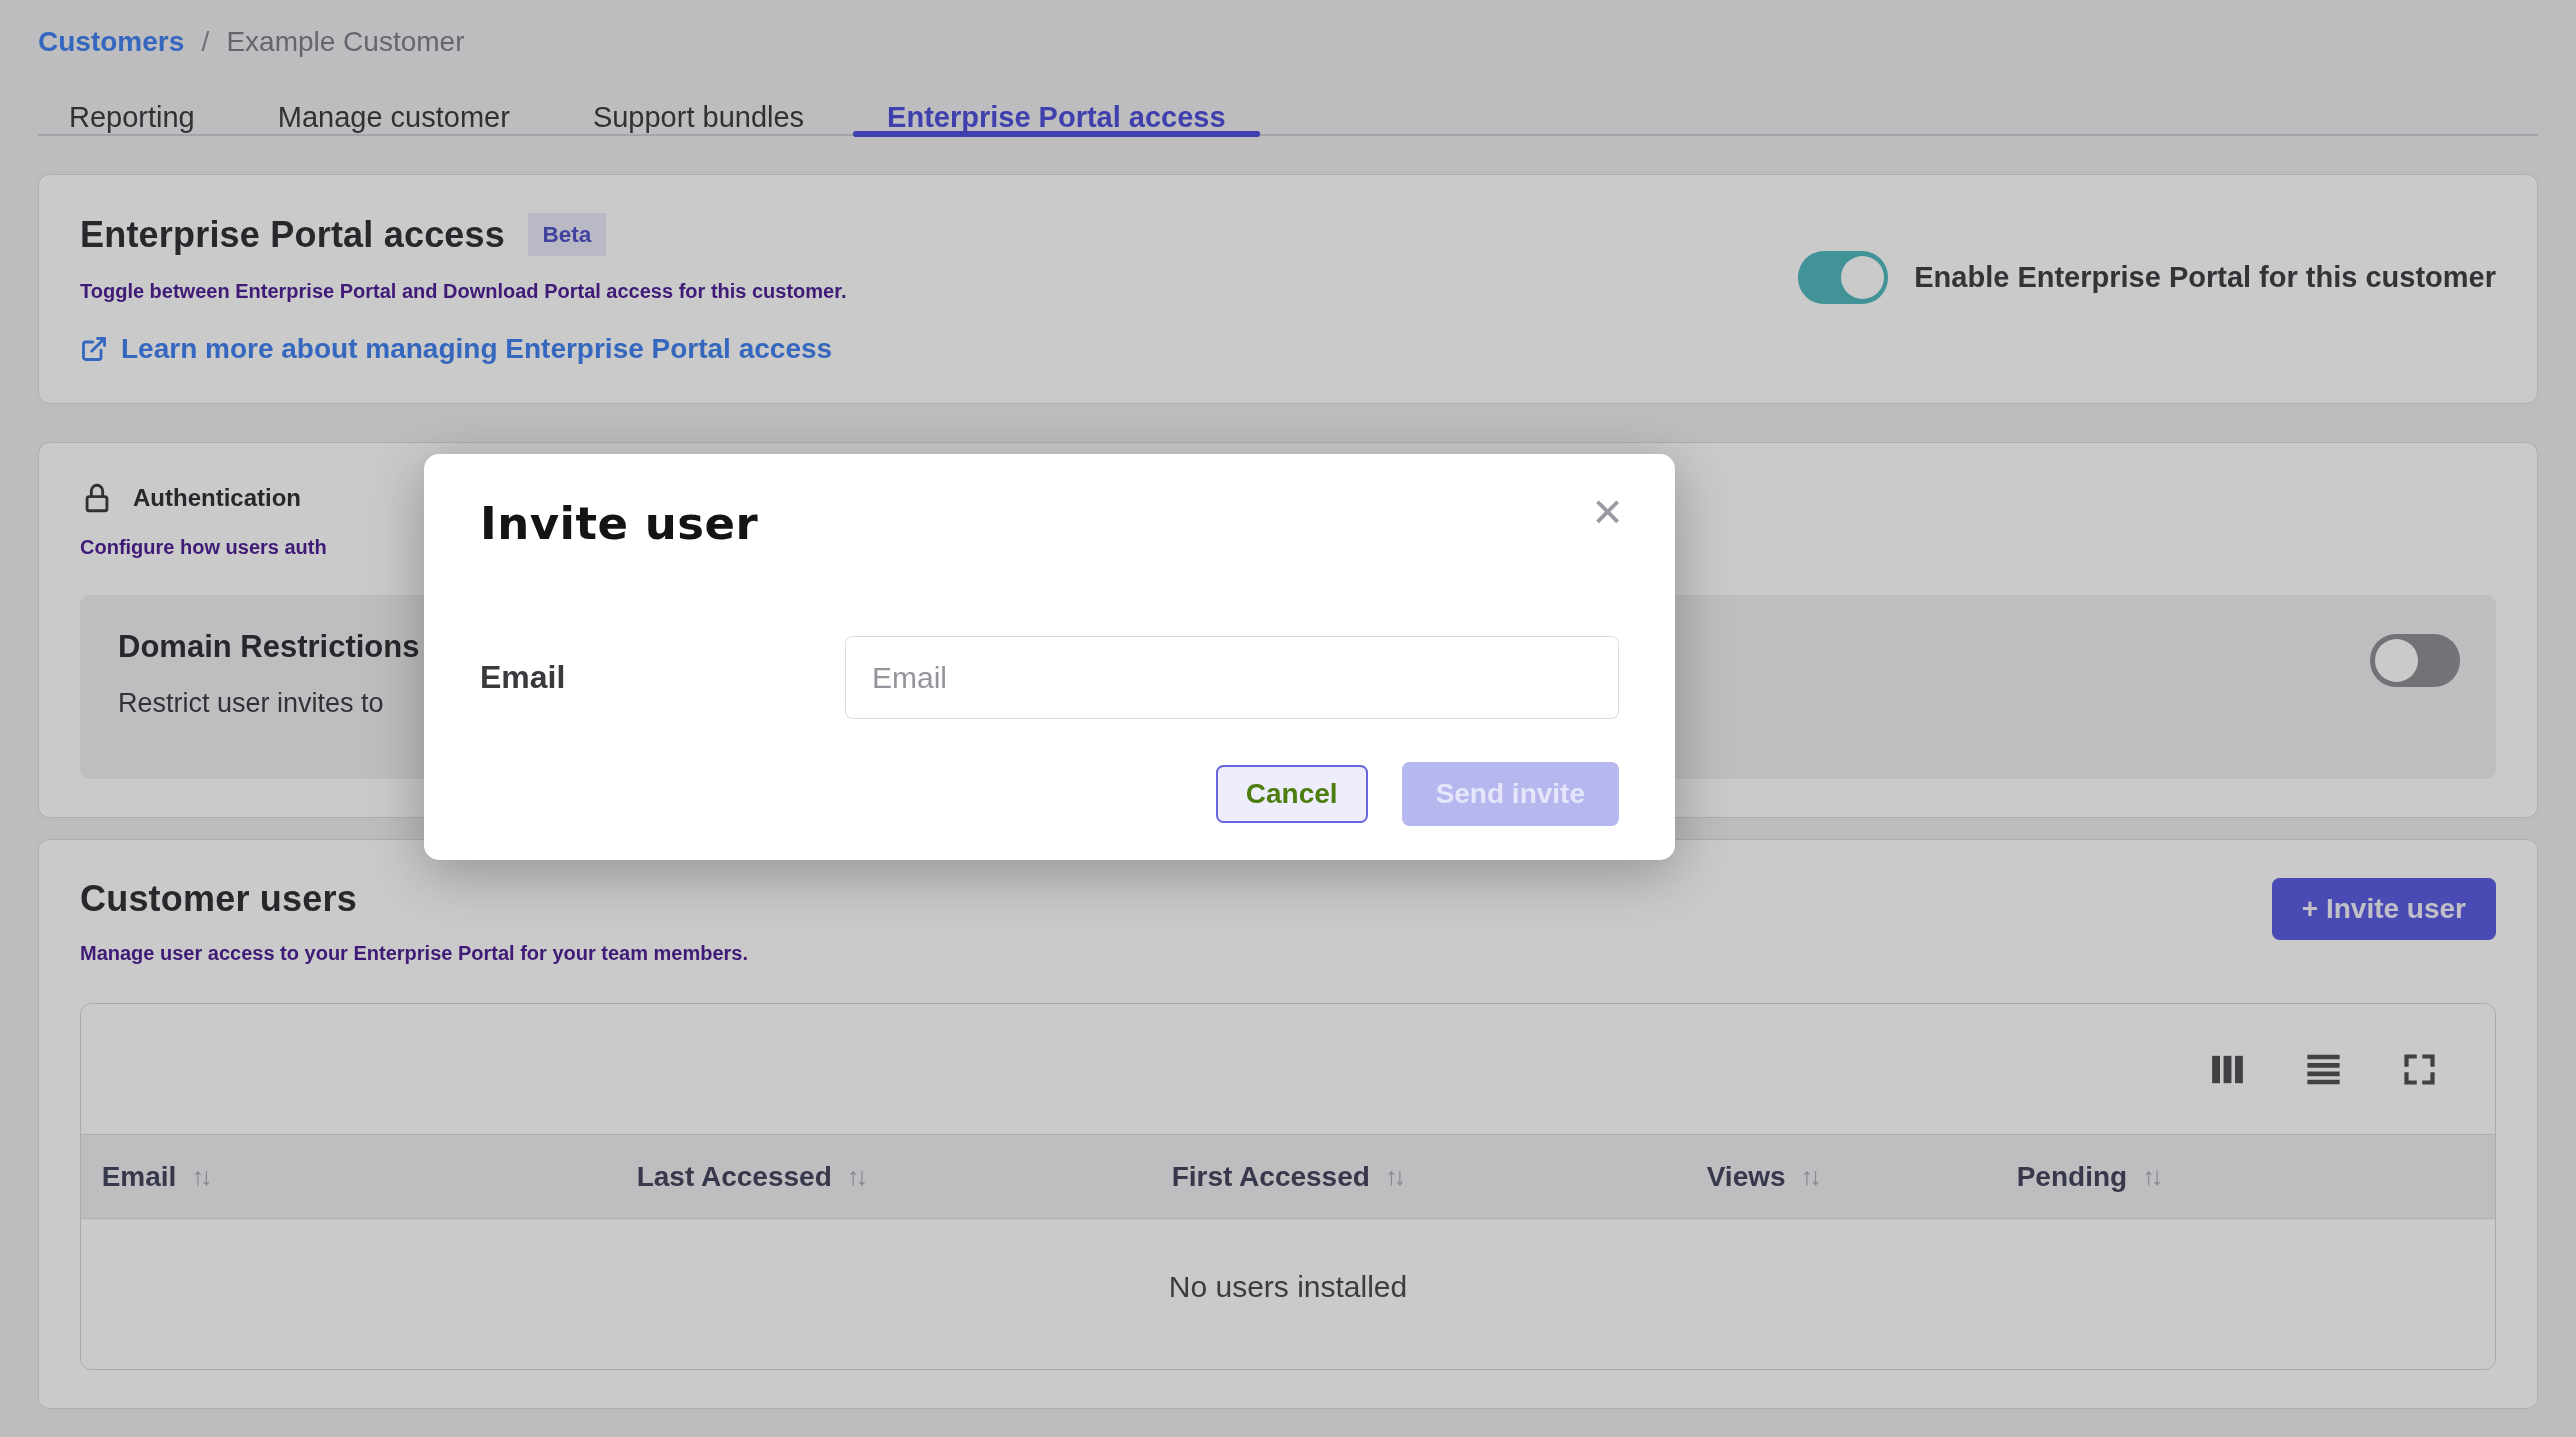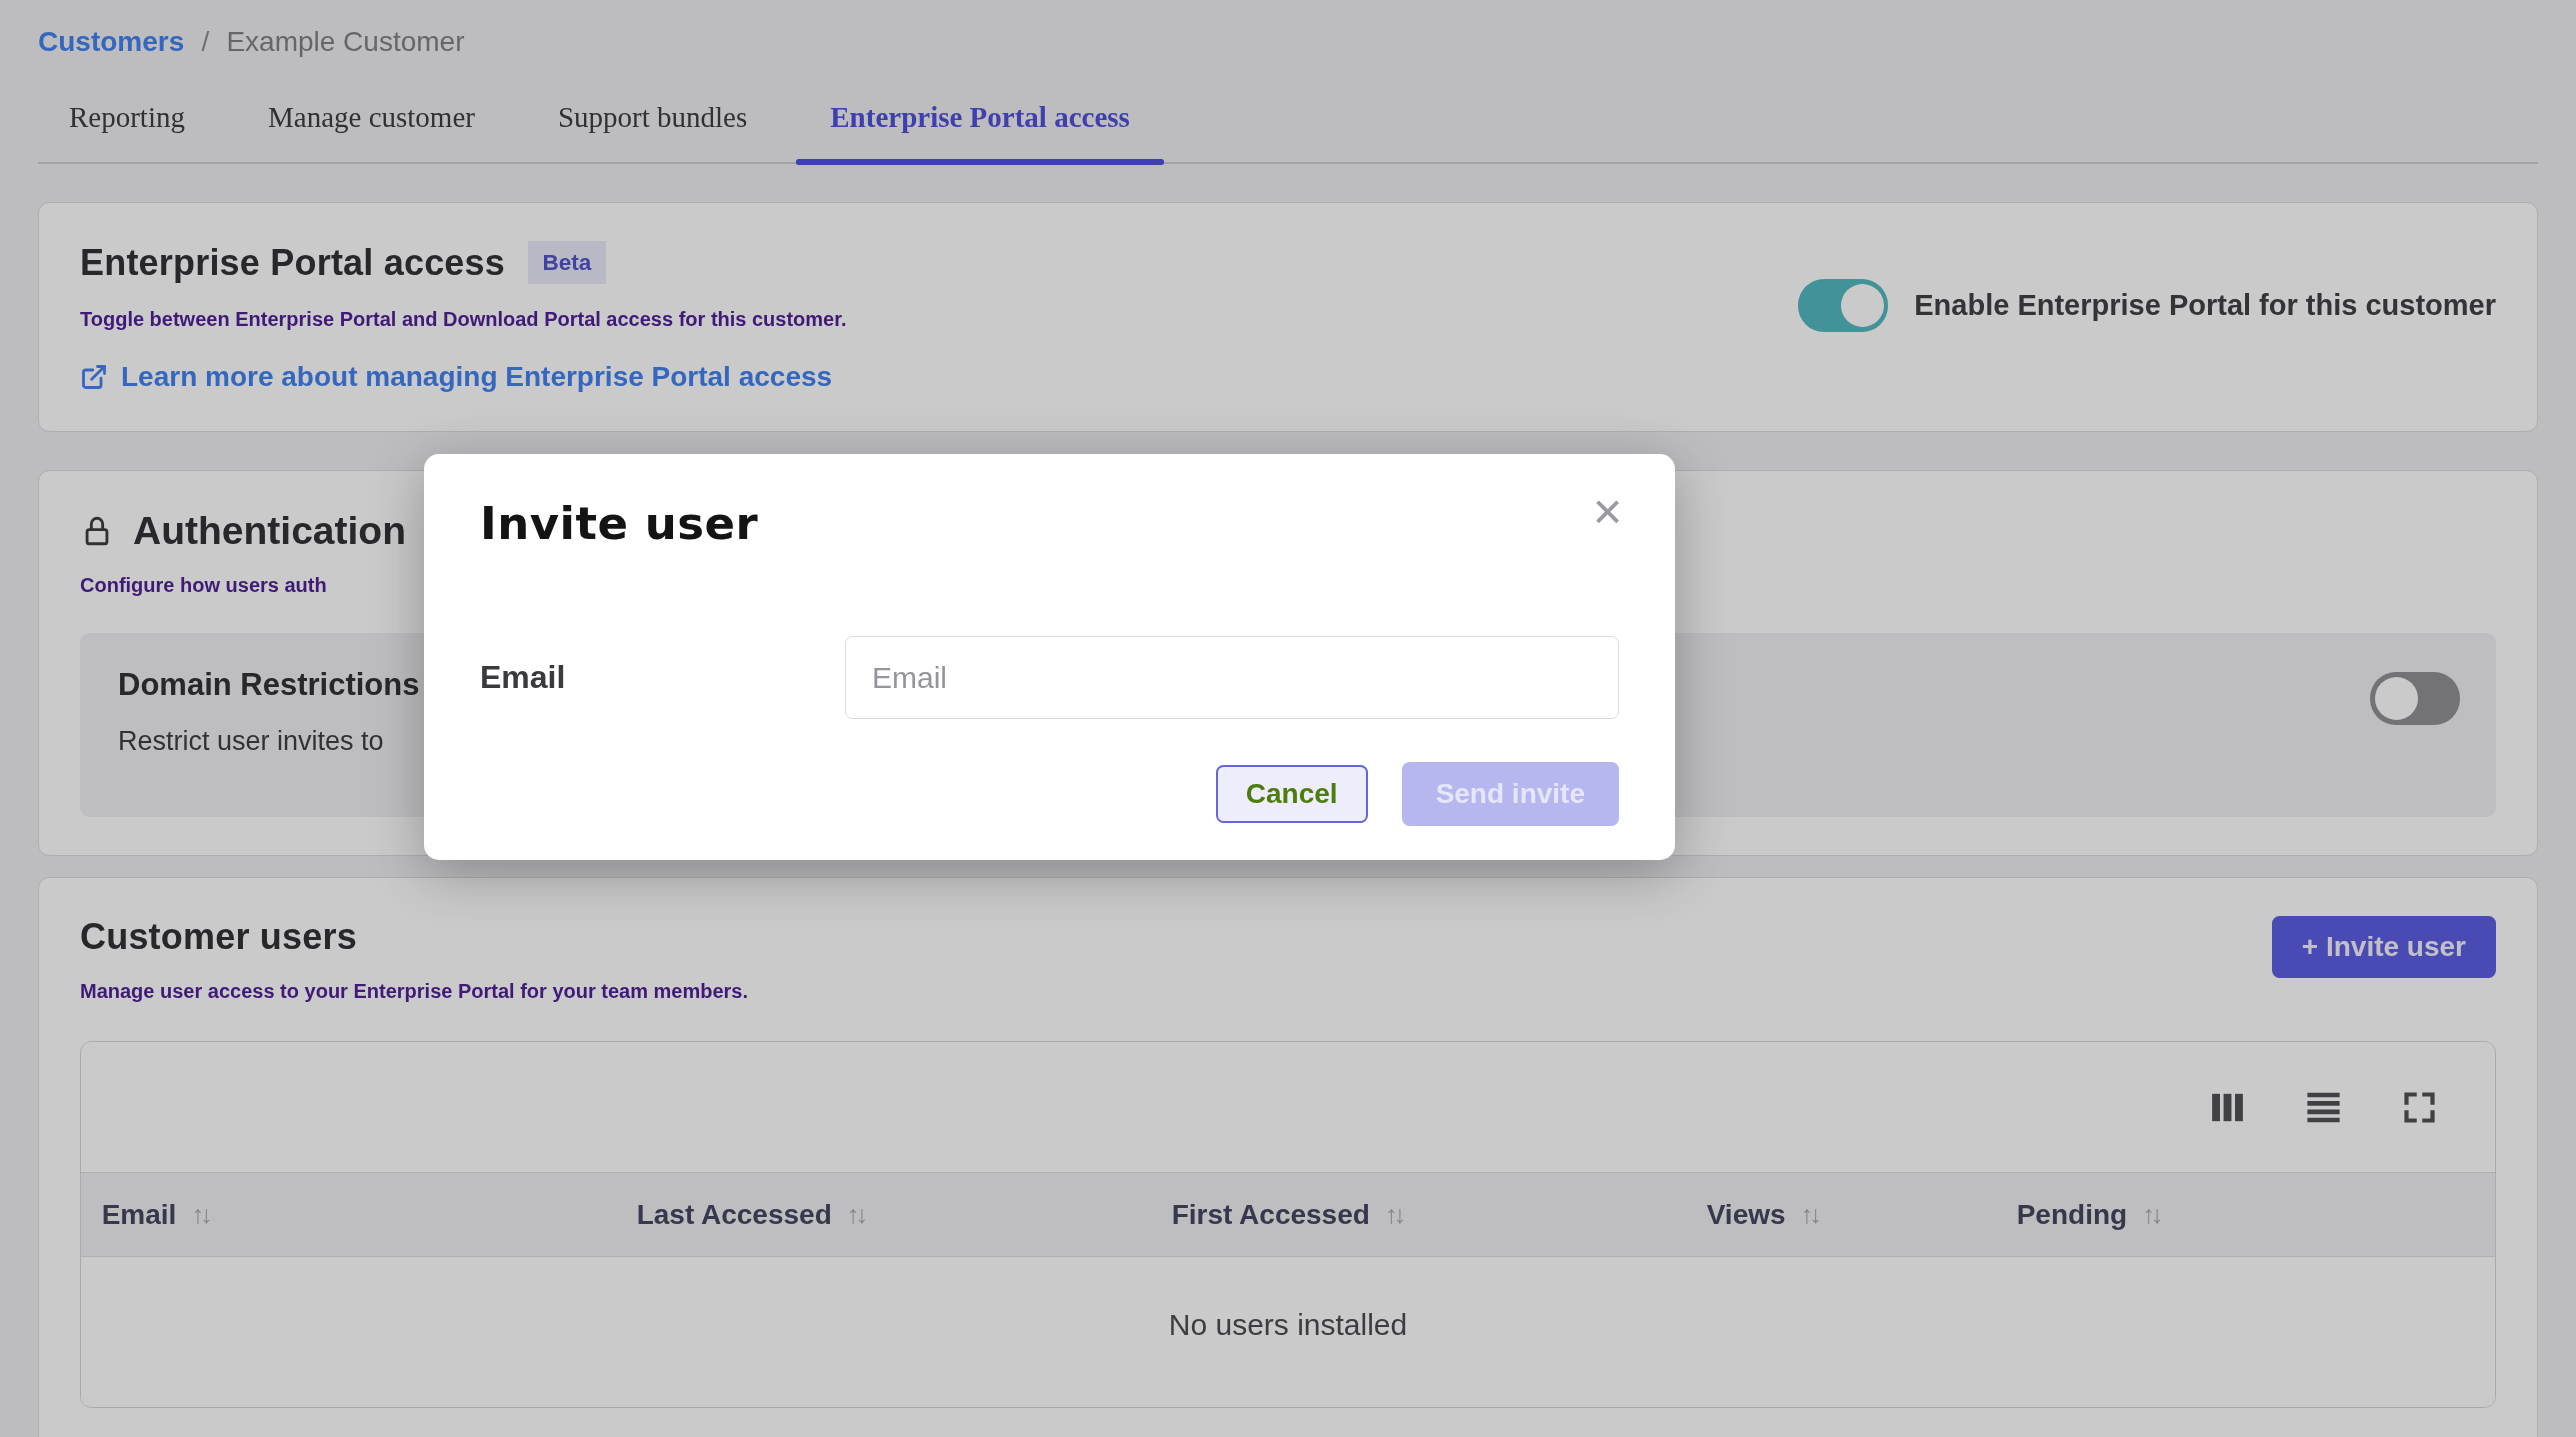--- a/index.html
+++ b/index.html
@@ -13,21 +13,21 @@
   .content { padding:26px 38px 0 38px; }
 
   
   .breadcrumb { font-size:28px; color:#80808A; }
   .breadcrumb .crumb-link { color:#4080F0; font-weight:600; text-decoration:none; cursor:pointer; }
   .breadcrumb .crumb-sep { margin:0 9.4px; color:#8A8A92; }
   .breadcrumb .crumb-current { color:#7E7E86; }
 
   
   .tabs { display:flex; gap:83px; margin-top:43px; padding:0 31px; border-bottom:2.8px solid #CFCFD3; }
-  .tab { font-size:29px; color:#3A3A3F; padding-bottom:28px; cursor:pointer; position:relative;font-family:Liberation Serif, serif; }
+  .tab { font-size:29px; color:#3A3A3F; cursor:pointer; position:relative; }
   .tab.active { color:#4D4DDB; font-weight:700; }
   .tab.active::after { content:""; position:absolute; left:-34px; right:-34px; bottom:-2.8px; height:5.6px; background:#4D4DDB; border-radius:2.8px; }
 
   
   .card { background:#FFFFFF; border:1.9px solid #DADADE; border-radius:11.3px; margin-top:38px; padding:38px 41px; position:relative; }
   .card-title { font-size:36px; font-weight:700; color:#2F2F34; letter-spacing:0.2px; }
   .card-desc { font-size:20px; color:#4c1d95; margin-top:24.4px;font-weight:bold; }
 
   .title-row { display:flex; align-items:center; gap:22.5px; }
   .badge { background:#E9E9FA; color:#5050C8; font-size:22.5px; font-weight:700; padding:8.5px 15px; border-radius:1px; }
@@ -40,21 +40,21 @@
   .toggle.on { background:#4FB9BE; }
   .toggle.on .knob { right:4.7px; }
   .toggle.off { background:#8F8F94; }
   .toggle.off .knob { left:4.7px; }
 
   .enable-row { position:absolute; top:76px; right:41px; display:flex; align-items:center; gap:26px; }
   .enable-label { font-size:29px; font-weight:600; color:#3F3F44; }
 
   
   .auth-header { display:flex; align-items:center; gap:19px; }
-  .auth-title { font-size:39px; font-weight:700; }
+  .auth-title { font-size:24px; font-weight:700; }
   .subpanel { background:#F0F0F3; border-radius:9.4px; margin-top:36px; padding:34px 38px; position:relative; min-height:184px; }
   .subpanel-title { font-size:31px; font-weight:600; color:#2F2F34; }
   .subpanel-desc { font-size:27px; color:#3C3C41; margin-top:22.5px; }
   .subpanel .toggle { position:absolute; right:36px; top:39px; }
 
   
   .users-header { display:flex; justify-content:space-between; align-items:flex-start; }
   .btn-primary { background:#5B5BE4; color:#F2F2FA; border:none; border-radius:7.5px; font-size:28px; font-weight:700; padding:15px 30px; cursor:pointer; font-family:"Liberation Sans",sans-serif; }
 
   .table-wrap { border:1.9px solid #D6D6DA; border-radius:11.3px; margin-top:38px; overflow:hidden; }

